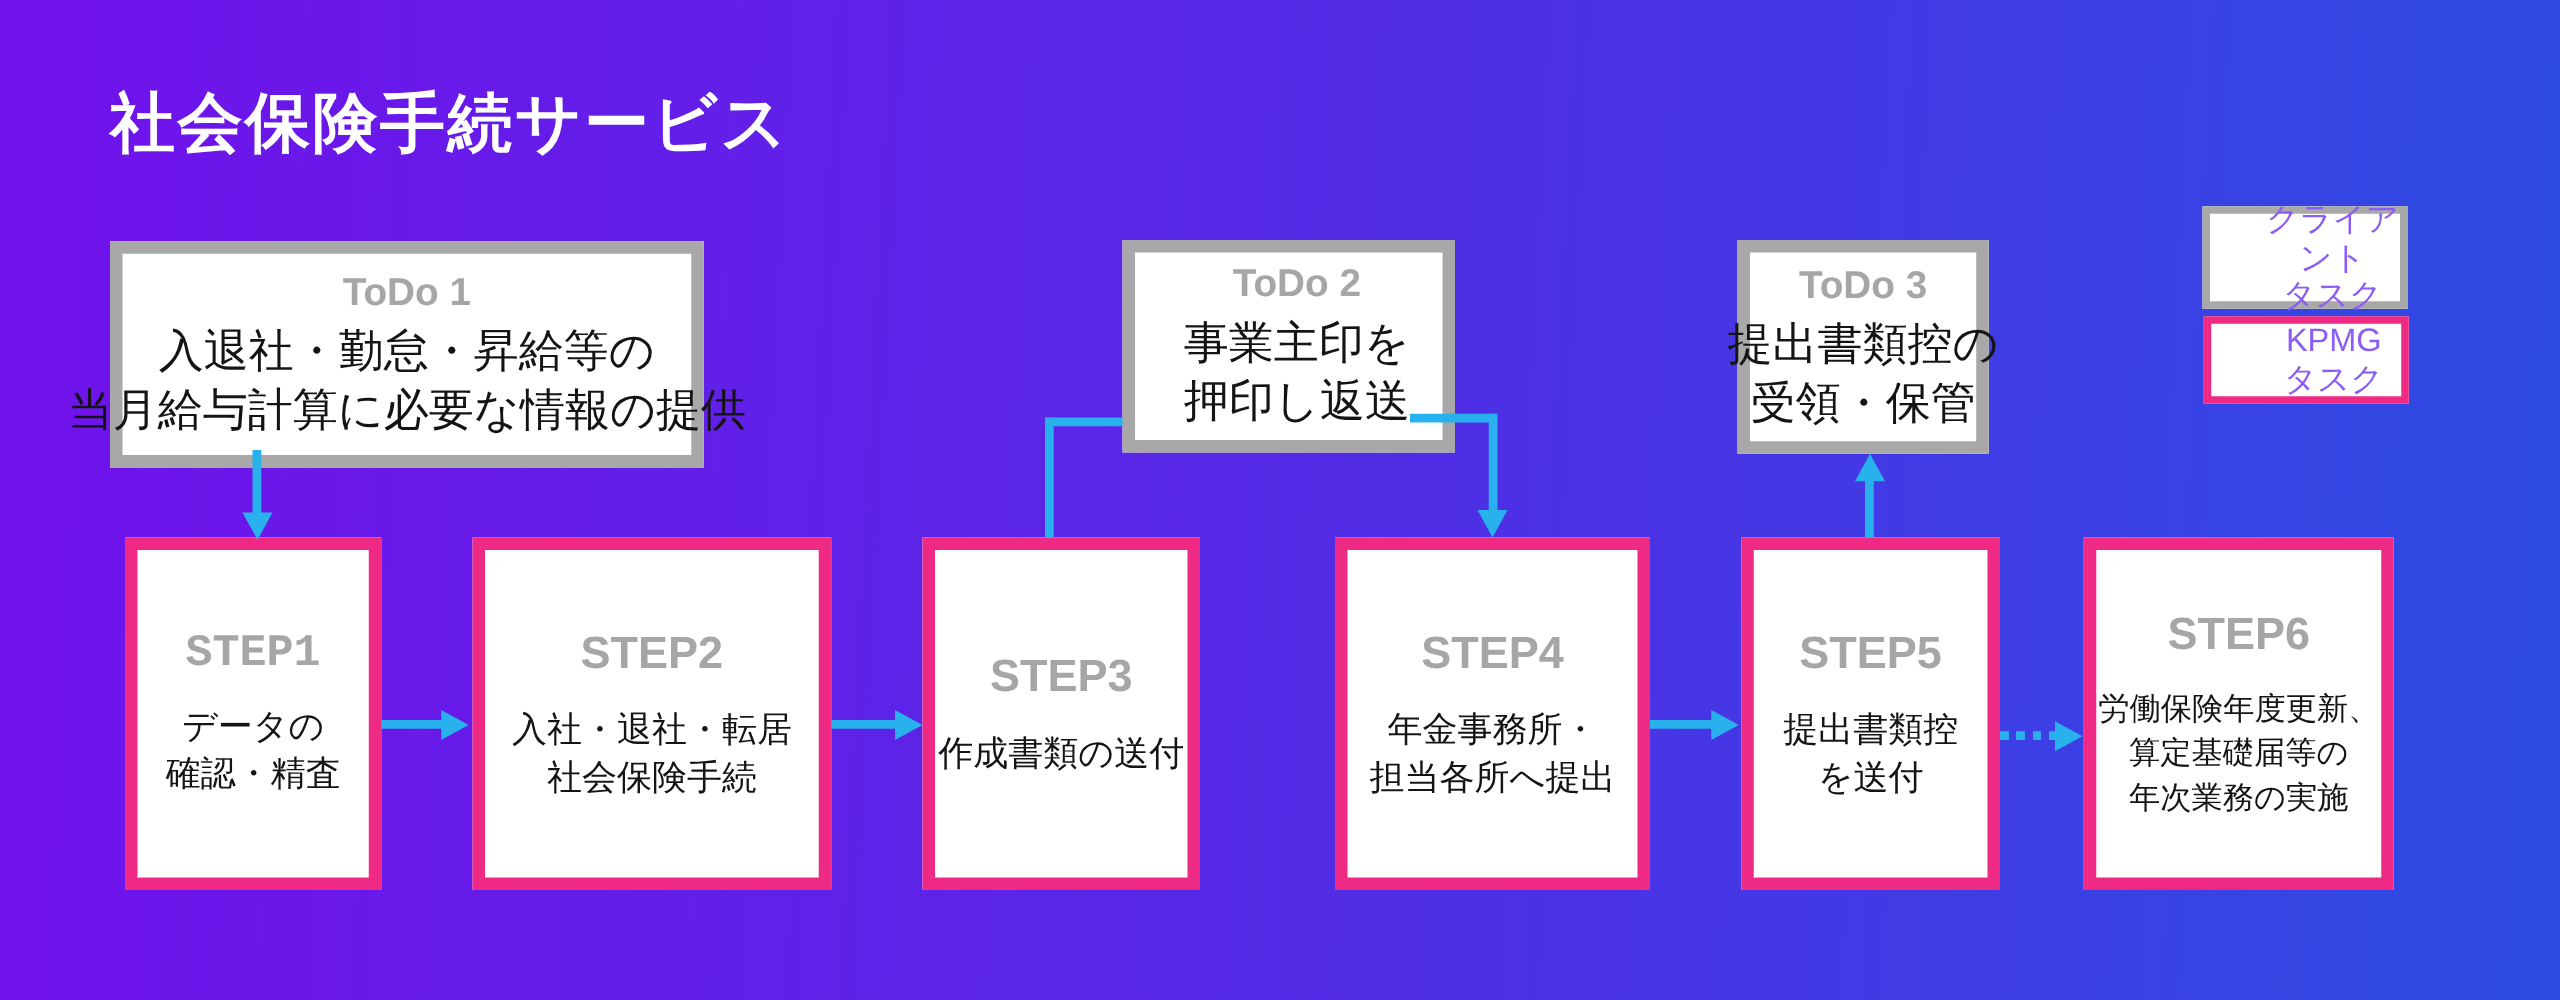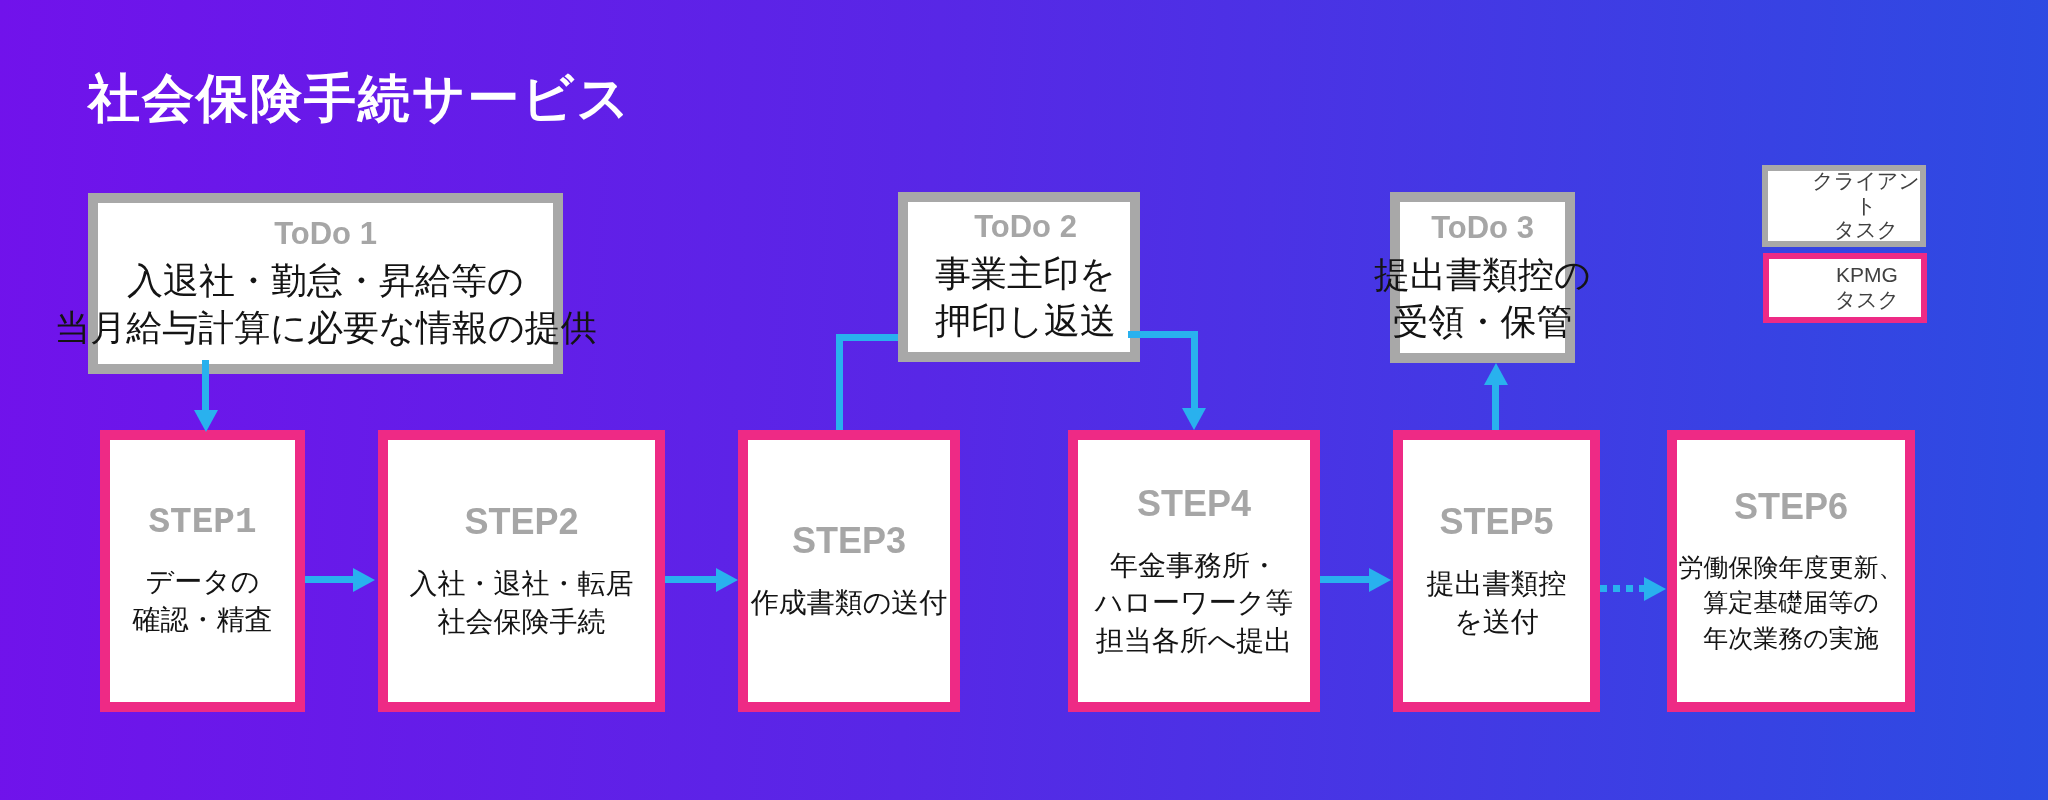--- a/index.html
+++ b/index.html
@@ -23,21 +23,21 @@
   .todo .box-title{font-size:31px;margin-bottom:6px;}
   .step .box-title{font-size:36px;margin-bottom:22px;}
   .box-body{color:#141414;}
   .todo .box-body{font-size:36px;line-height:1.3;}
   .step .box-body{font-size:28px;line-height:1.34;}
   .step.s6 .box-body{font-size:25px;line-height:1.42;}
   .box-body .line{white-space:nowrap;}
   .legend{
     position:absolute;background:#ffffff;box-sizing:border-box;
     display:flex;flex-direction:column;align-items:center;justify-content:center;
-    text-align:center;color:#404040;font-size:21px;line-height:1.18;padding-left:44px;
+    text-align:center;color:#8b5cf6;font-size:26px;line-height:1.18;padding-left:44px;
   }
   .legend.gray-b{border:6px solid #a8a8a8;}
   .legend.pink-b{border:6px solid #ee2a85;}
   .aline{position:absolute;background:#29b1ee;}
   .ahead-down{position:absolute;width:0;height:0;
     border-left:12px solid transparent;border-right:12px solid transparent;
     border-top:22px solid #29b1ee;}
   .ahead-up{position:absolute;width:0;height:0;
     border-left:12px solid transparent;border-right:12px solid transparent;
     border-bottom:22px solid #29b1ee;}
@@ -55,29 +55,29 @@
   <div class="page-title">社会保険手続サービス</div>
 
   <div class="box todo gray-border" style="left:88px;top:193px;width:475px;height:181px;">
     <div class="box-title">ToDo 1</div>
     <div class="box-body">
       <div class="line">入退社・勤怠・昇給等の</div>
       <div class="line">当月給与計算に必要な情報の提供</div>
     </div>
   </div>
 
-  <div class="box todo gray-border" style="left:898px;top:192px;width:242px;height:170px;padding-left:13px;">
+  <div class="box todo gray-border" style="left:898px;top:192px;width:266px;height:170px;padding-left:13px;">
     <div class="box-title">ToDo 2</div>
     <div class="box-body">
       <div class="line">事業主印を</div>
       <div class="line">押印し返送</div>
     </div>
   </div>
 
-  <div class="box todo gray-border" style="left:1390px;top:192px;width:185px;height:171px;">
+  <div class="box todo gray-border" style="left:1390px;top:192px;width:201px;height:171px;">
     <div class="box-title">ToDo 3</div>
     <div class="box-body">
       <div class="line">提出書類控の</div>
       <div class="line">受領・保管</div>
     </div>
   </div>
 
   <div class="legend gray-b" style="left:1762px;top:165px;width:164px;height:82px;">
     <div class="line">クライアント</div>
     <div class="line">タスク</div>
@@ -107,21 +107,20 @@
     <div class="box-title">STEP3</div>
     <div class="box-body">
       <div class="line">作成書類の送付</div>
     </div>
   </div>
 
   <div class="box step pink-border" style="left:1068px;top:430px;width:252px;height:282px;">
     <div class="box-title">STEP4</div>
     <div class="box-body">
       <div class="line">年金事務所・</div>
-      <div class="line">ハローワーク等</div>
       <div class="line">担当各所へ提出</div>
     </div>
   </div>
 
   <div class="box step pink-border" style="left:1393px;top:430px;width:207px;height:282px;">
     <div class="box-title">STEP5</div>
     <div class="box-body">
       <div class="line">提出書類控</div>
       <div class="line">を送付</div>
     </div>

